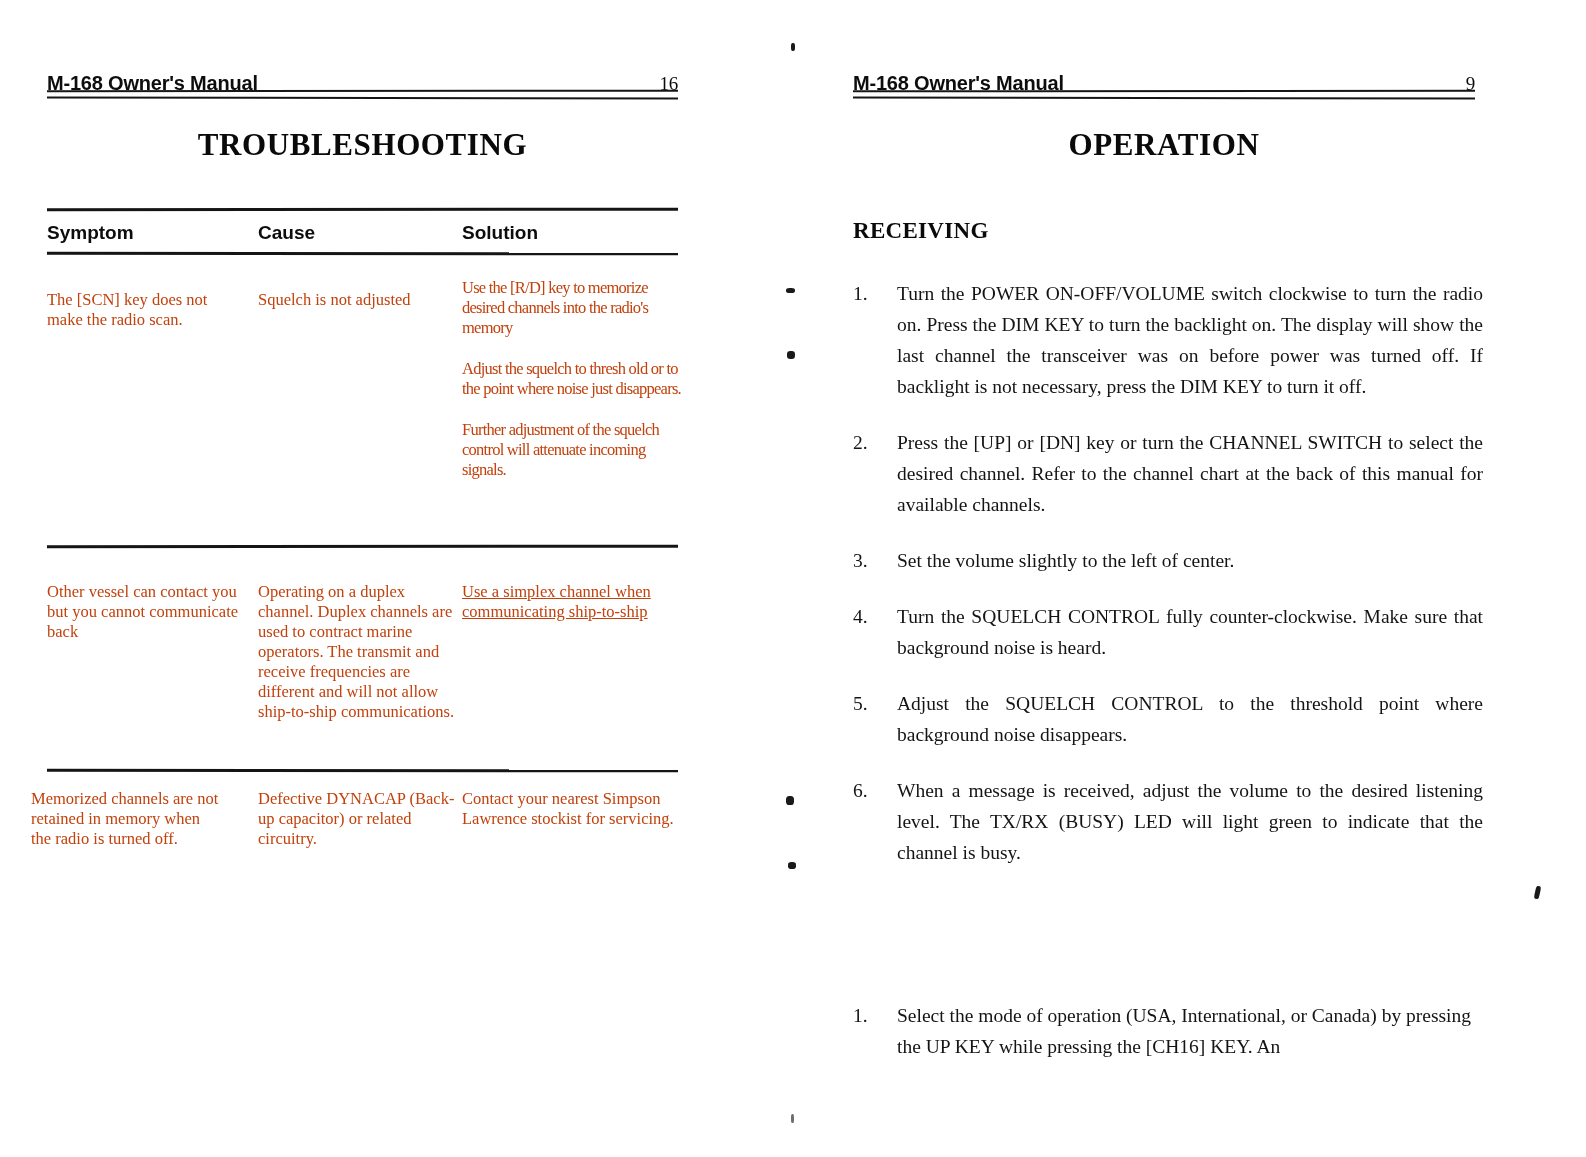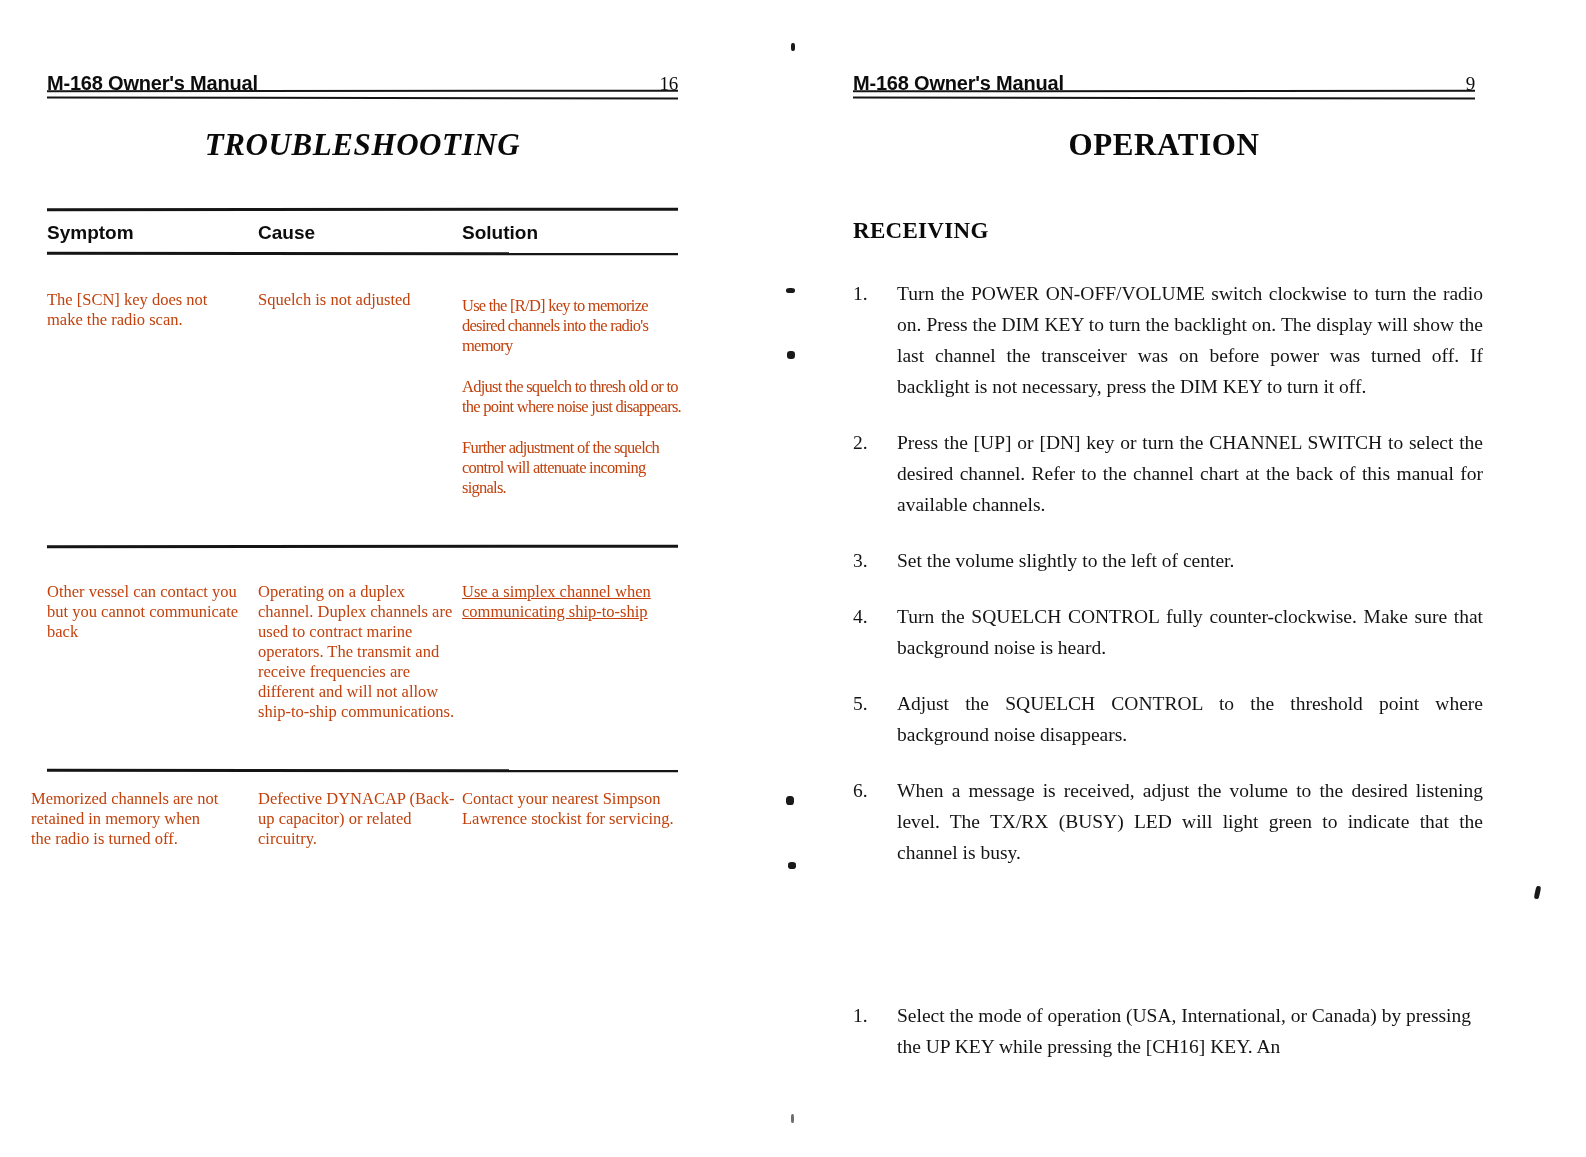--- a/index.html
+++ b/index.html
@@ -159,37 +159,37 @@
 <div class="spread">
 
   <div class="page page-left">
 
     <div class="running-head" style="left:47px; top:58px; width:631px;">
       <span>M-168 Owner's Manual</span>
       <span class="folio">16</span>
     </div>
     <div class="head-rule" style="left:47px; top:90px; width:631px;"></div>
 
-    <div class="chapter-title" style="left:47px; top:127px; width:631px;font-style:italic;">TROUBLESHOOTING</div>
+    <div class="chapter-title" style="left:47px; top:127px; width:631px;">TROUBLESHOOTING</div>
 
     <div class="tbl-rule wobble-a" style="left:47px; top:208px; width:631px;"></div>
 
     <div class="tbl-head" style="left:47px;  top:222px;">Symptom</div>
     <div class="tbl-head" style="left:258px; top:222px;">Cause</div>
     <div class="tbl-head" style="left:462px; top:222px;">Solution</div>
 
     <div class="tbl-rule wobble-b" style="left:47px; top:252px; width:631px;"></div>
 
     <div class="cell" style="left:47px; top:290px; width:192px;">
       <p>The [SCN] key does not make the radio scan.</p>
     </div>
     <div class="cell" style="left:258px; top:290px; width:196px;">
       <p>Squelch is not adjusted</p>
     </div>
-    <div class="cell condensed" style="left:462px; top:296px; width:220px;">
+    <div class="cell condensed" style="left:462px; top:278px; width:220px;">
       <p>Use the [R/D] key to memorize desired channels into the radio's memory</p>
       <p>Adjust the squelch to thresh old or to the point where noise just disappears.</p>
       <p>Further adjustment of the squelch control will attenuate incoming signals.</p>
     </div>
 
     <div class="tbl-rule wobble-a" style="left:47px; top:545px; width:631px;"></div>
 
     <div class="cell" style="left:47px; top:582px; width:192px;">
       <p>Other vessel can contact you but you cannot communicate back</p>
     </div>

